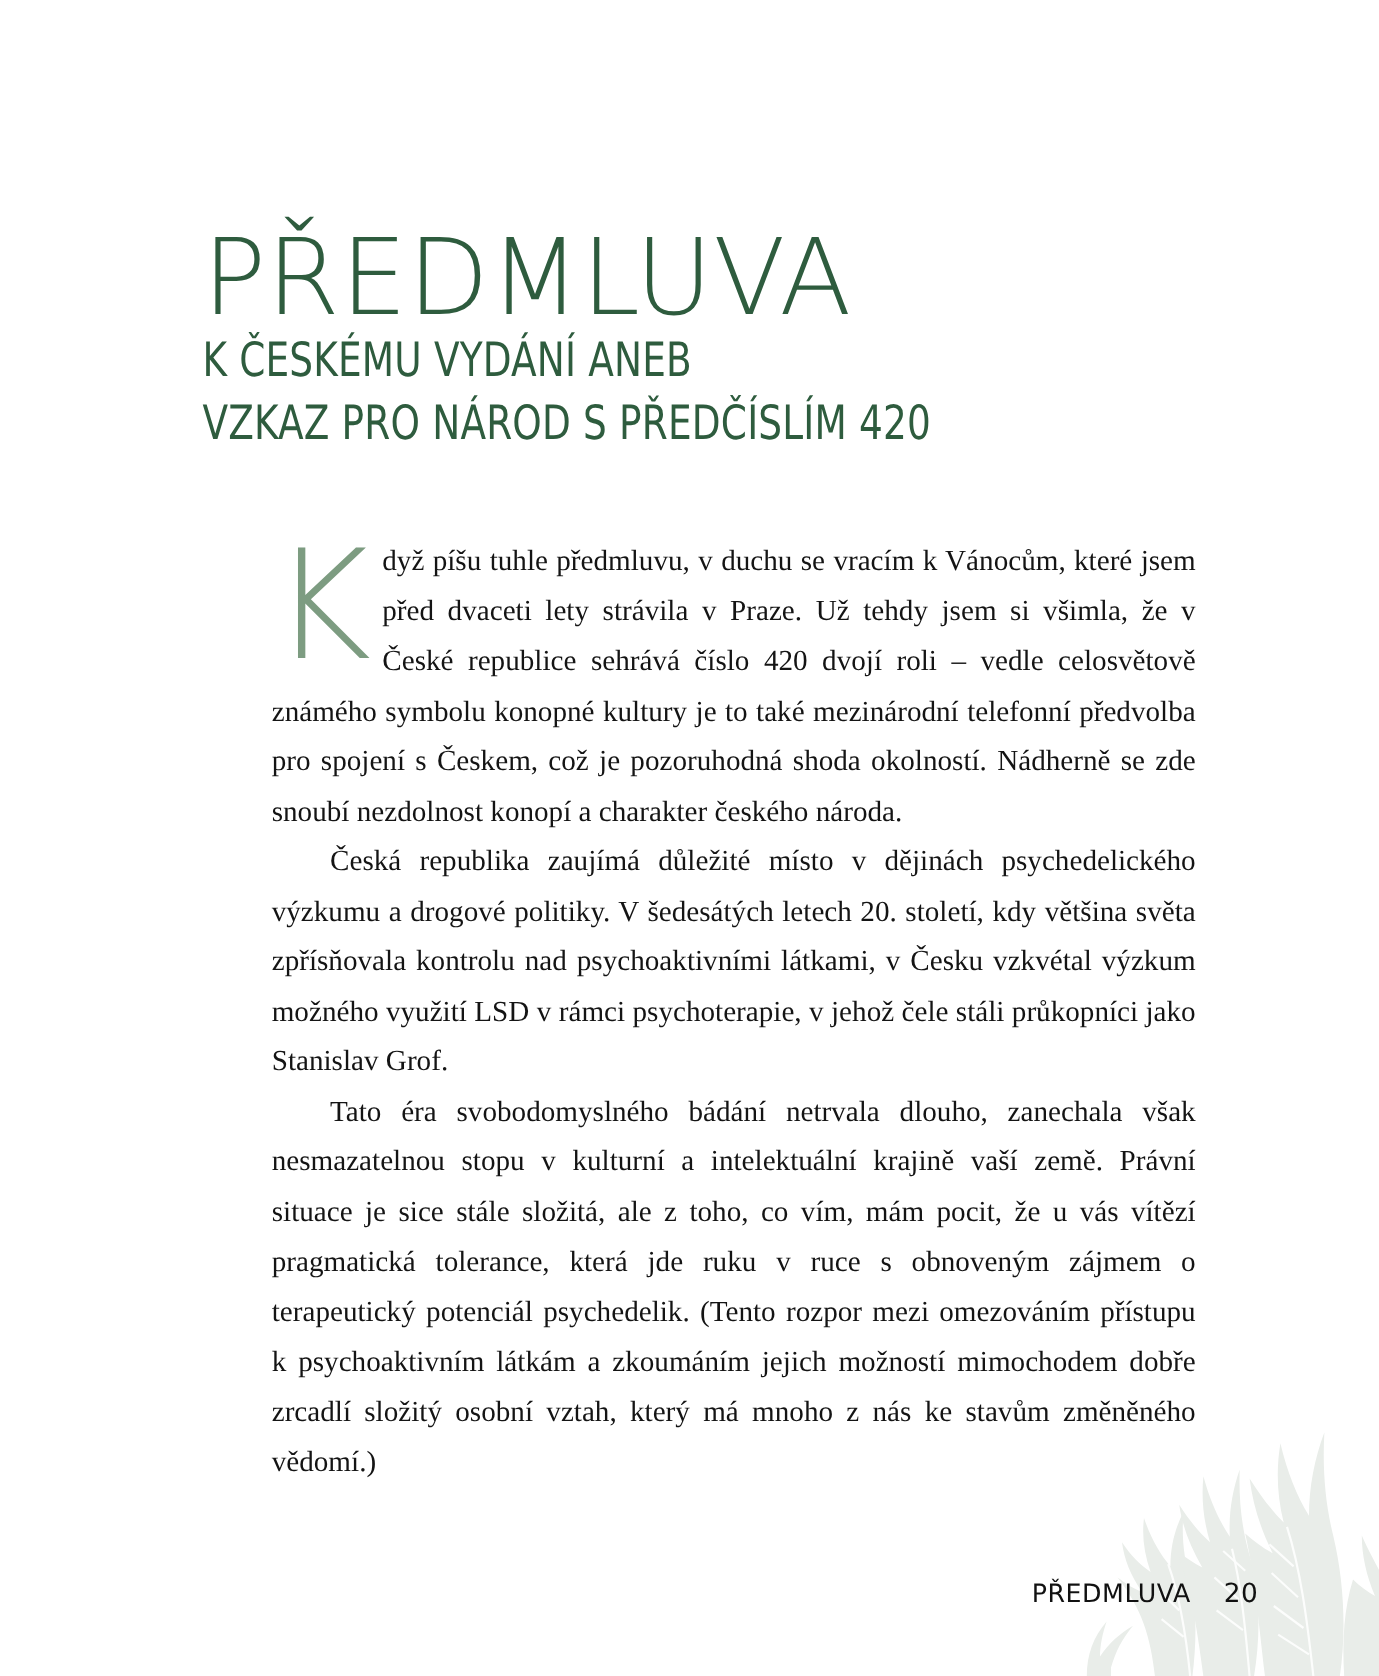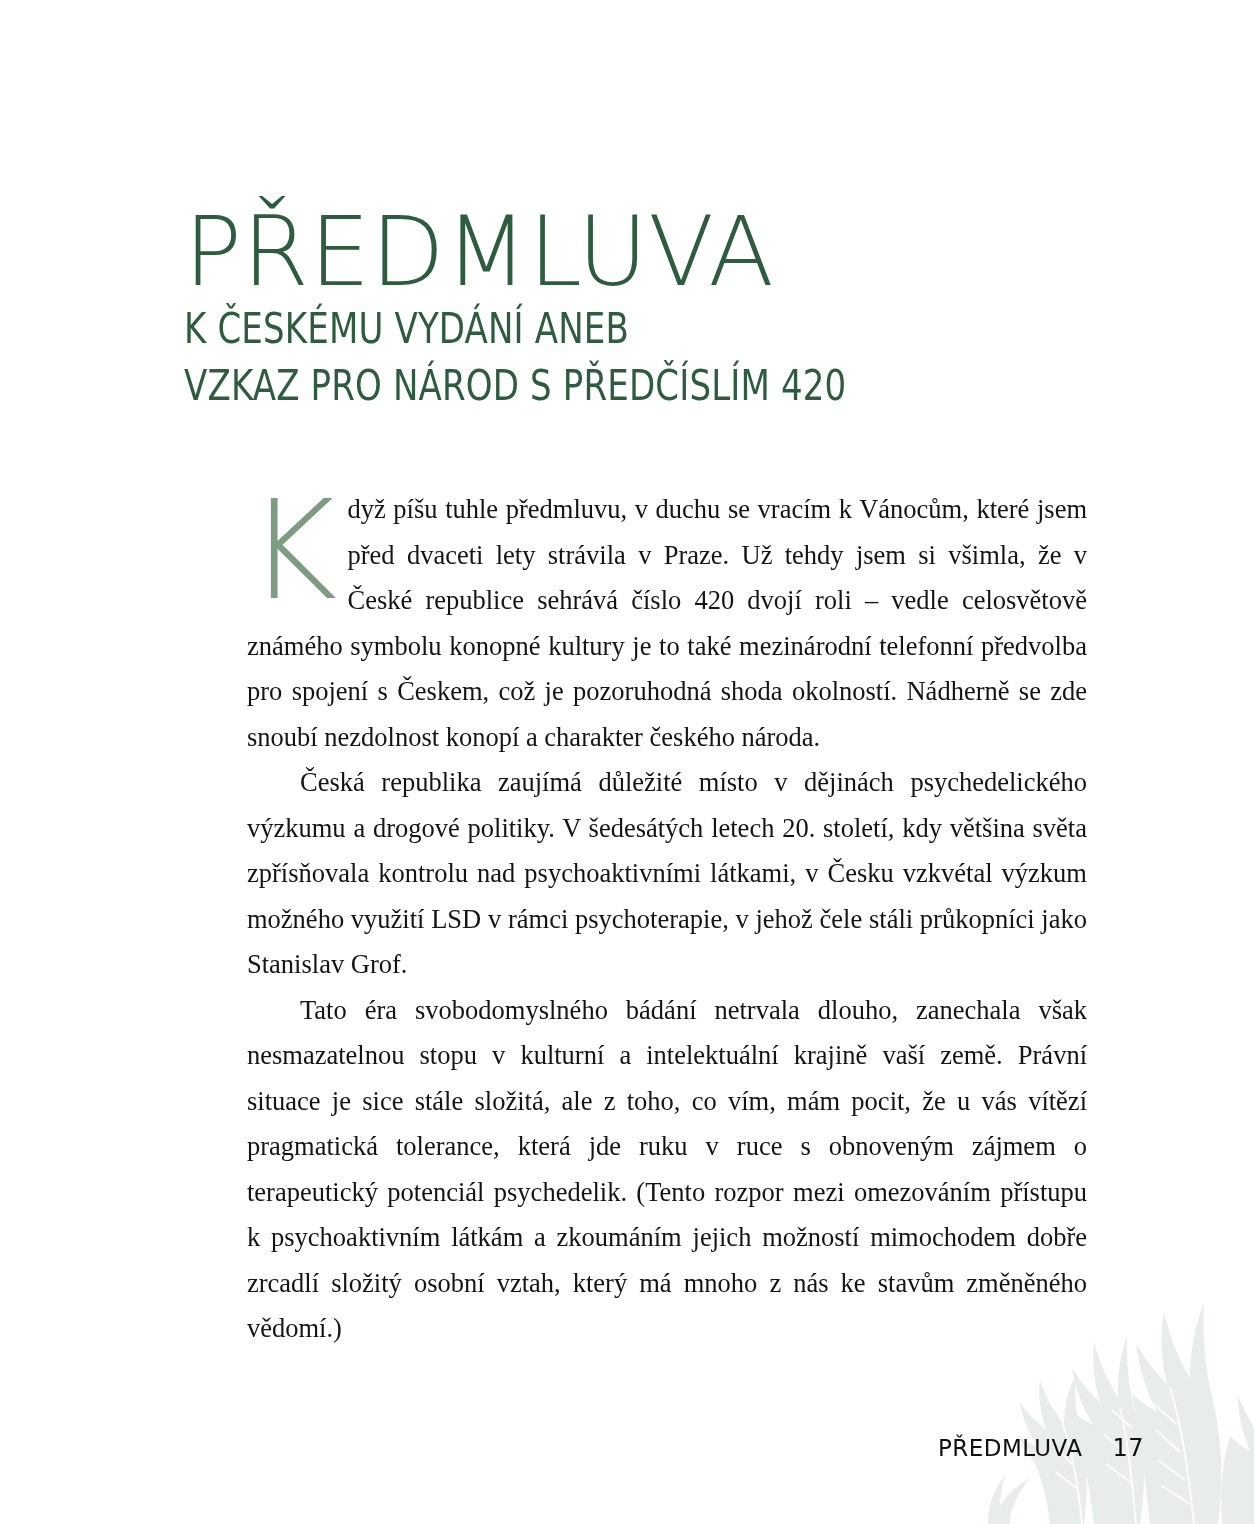--- a/index.html
+++ b/index.html
@@ -175,16 +175,16 @@
   <section class="body-col">
     <p class="para first"><span class="dropcap">K</span><span>dyž píšu tuhle předmluvu, v duchu se vracím k Vánocům, které jsem před dvaceti lety strávila v Praze. Už tehdy jsem si všimla, že v České republice sehrává číslo 420 dvojí roli – vedle celosvětově známého symbolu konopné kultury je to také mezinárodní telefonní předvolba pro spojení s Českem, což je pozoruhodná shoda okolností. Nádherně se zde snoubí nezdolnost konopí a charakter českého národa.</span></p>
 
     <p class="para">Česká republika zaujímá důležité místo v dějinách psychedelického výzkumu a drogové politiky. V šedesátých letech 20. století, kdy většina světa zpřísňovala kontrolu nad psychoaktivními látkami, v Česku vzkvétal výzkum možného využití LSD v rámci psychoterapie, v jehož čele stáli průkopníci jako Stanislav Grof.</p>
 
     <p class="para">Tato éra svobodomyslného bádání netrvala dlouho, zanechala však nesmazatelnou stopu v kulturní a intelektuální krajině vaší země. Právní situace je sice stále složitá, ale z toho, co vím, mám pocit, že u vás vítězí pragmatická tolerance, která jde ruku v ruce s obnoveným zájmem o terapeutický potenciál psychedelik. (Tento rozpor mezi omezováním přístupu k psychoaktivním látkám a zkoumáním jejich možností mimochodem dobře zrcadlí složitý osobní vztah, který má mnoho z nás ke stavům změněného vědomí.)</p>
   </section>
 
   <footer class="footer">
     <span class="running-head">PŘEDMLUVA</span>
-    <span class="folio">17</span>
+    <span class="folio">20</span>
   </footer>
 
 </div>
 
 </body></html>

